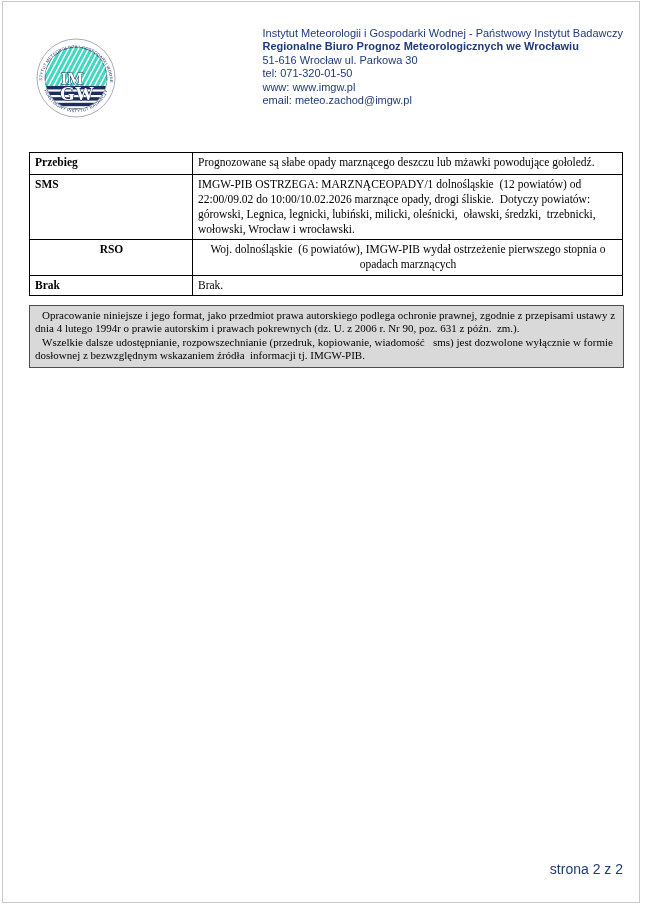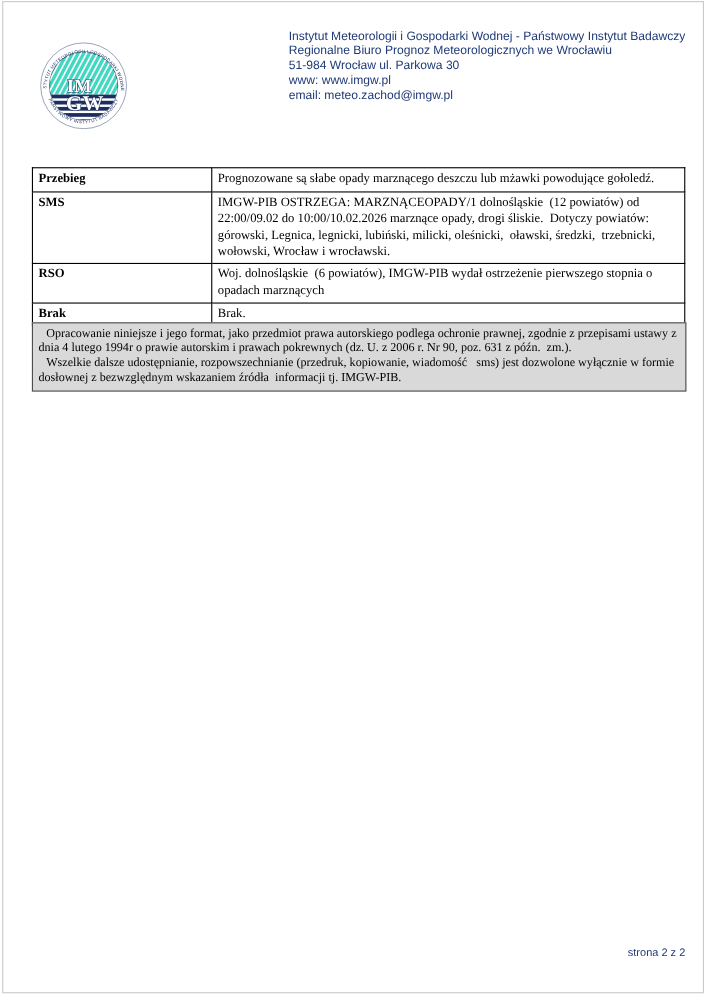--- a/index.html
+++ b/index.html
@@ -12,49 +12,49 @@
     position:absolute;left:2px;top:1px;width:636px;height:900px;
     border:1px solid #c9c9c9;background:#ffffff;
   }
 
   
   .logo-wrap{position:absolute;left:33px;top:36px;width:80px;height:80px;}
   .letterhead{
     position:absolute;top:25px;right:16px;
     color:#1f3a78;font-size:11px;line-height:13.4px;white-space:nowrap;
   }
-  .letterhead .bold{font-weight:normal;}
+  .letterhead .bold{font-weight:bold;}
 
   
   table.warning{
     position:absolute;left:26px;top:150px;width:594px;
     border-collapse:collapse;table-layout:fixed;
     font-family:"Liberation Serif", serif;font-size:11.5px;color:#000;
   }
   table.warning td{
     border:1px solid #000;vertical-align:top;line-height:15px;
     padding:2px 4px 2px 5px;white-space:pre-wrap;overflow:hidden;
   }
   td.lbl{width:153px;font-weight:bold;}
   tr.r-przebieg{height:22px;margin-left:36px;} tr.r-sms{height:61px;}
-  tr.r-rso{height:36px;} tr.r-uwagi{height:20px;}
+  tr.r-rso{height:36px;text-align:center;} tr.r-uwagi{height:20px;}
 
   
   .copyright{
-    position:absolute;left:26px;top:291px;width:584px;
+    position:absolute;left:26px;top:303px;width:584px;
     background:#d9d9d9;border:1px solid #4d4d4d;
     font-family:"Liberation Serif", serif;font-size:11px;line-height:13.4px;
     color:#000;padding:3px 4px 4px 5px;
   }
   .copyright p{margin:0;text-indent:7px;white-space:pre-wrap;}
 
   
   .page-number{
     position:absolute;top:859px;right:16px;
-    color:#1f3a78;font-size:10px;
+    color:#1f3a78;font-size:14px;
   }
 </style>
 </head>
 <body>
 
 <div class="page">
 
   <div class="logo-wrap">
     <svg viewBox="0 0 80 80" width="80" height="80">
       <defs>
@@ -99,21 +99,22 @@
       </text>
       <text font-size="4.1" fill="#1c2d5e" letter-spacing="0.35" font-family="Liberation Sans, sans-serif">
         <textPath href="#arcBot" startOffset="50%" text-anchor="middle">PAŃSTWOWY INSTYTUT BADAWCZY</textPath>
       </text>
     </svg>
   </div>
 
   <div class="letterhead">
     <div>Instytut Meteorologii i Gospodarki Wodnej - Państwowy Instytut Badawczy</div>
     <div class="bold">Regionalne Biuro Prognoz Meteorologicznych we Wrocławiu</div>
-    <div>51-984 Wrocław ul. Parkowa 30</div>
+    <div>51-616 Wrocław ul. Parkowa 30</div>
+    <div>tel: 071-320-01-50</div>
     <div>www: www.imgw.pl</div>
     <div>email: meteo.zachod@imgw.pl</div>
   </div>
 
   <table class="warning">
     <tbody>
         <tr class="r-przebieg">
       <td class="lbl">Przebieg</td>
       <td>Prognozowane są słabe opady marznącego deszczu lub mżawki powodujące gołoledź.</td>
     </tr>

